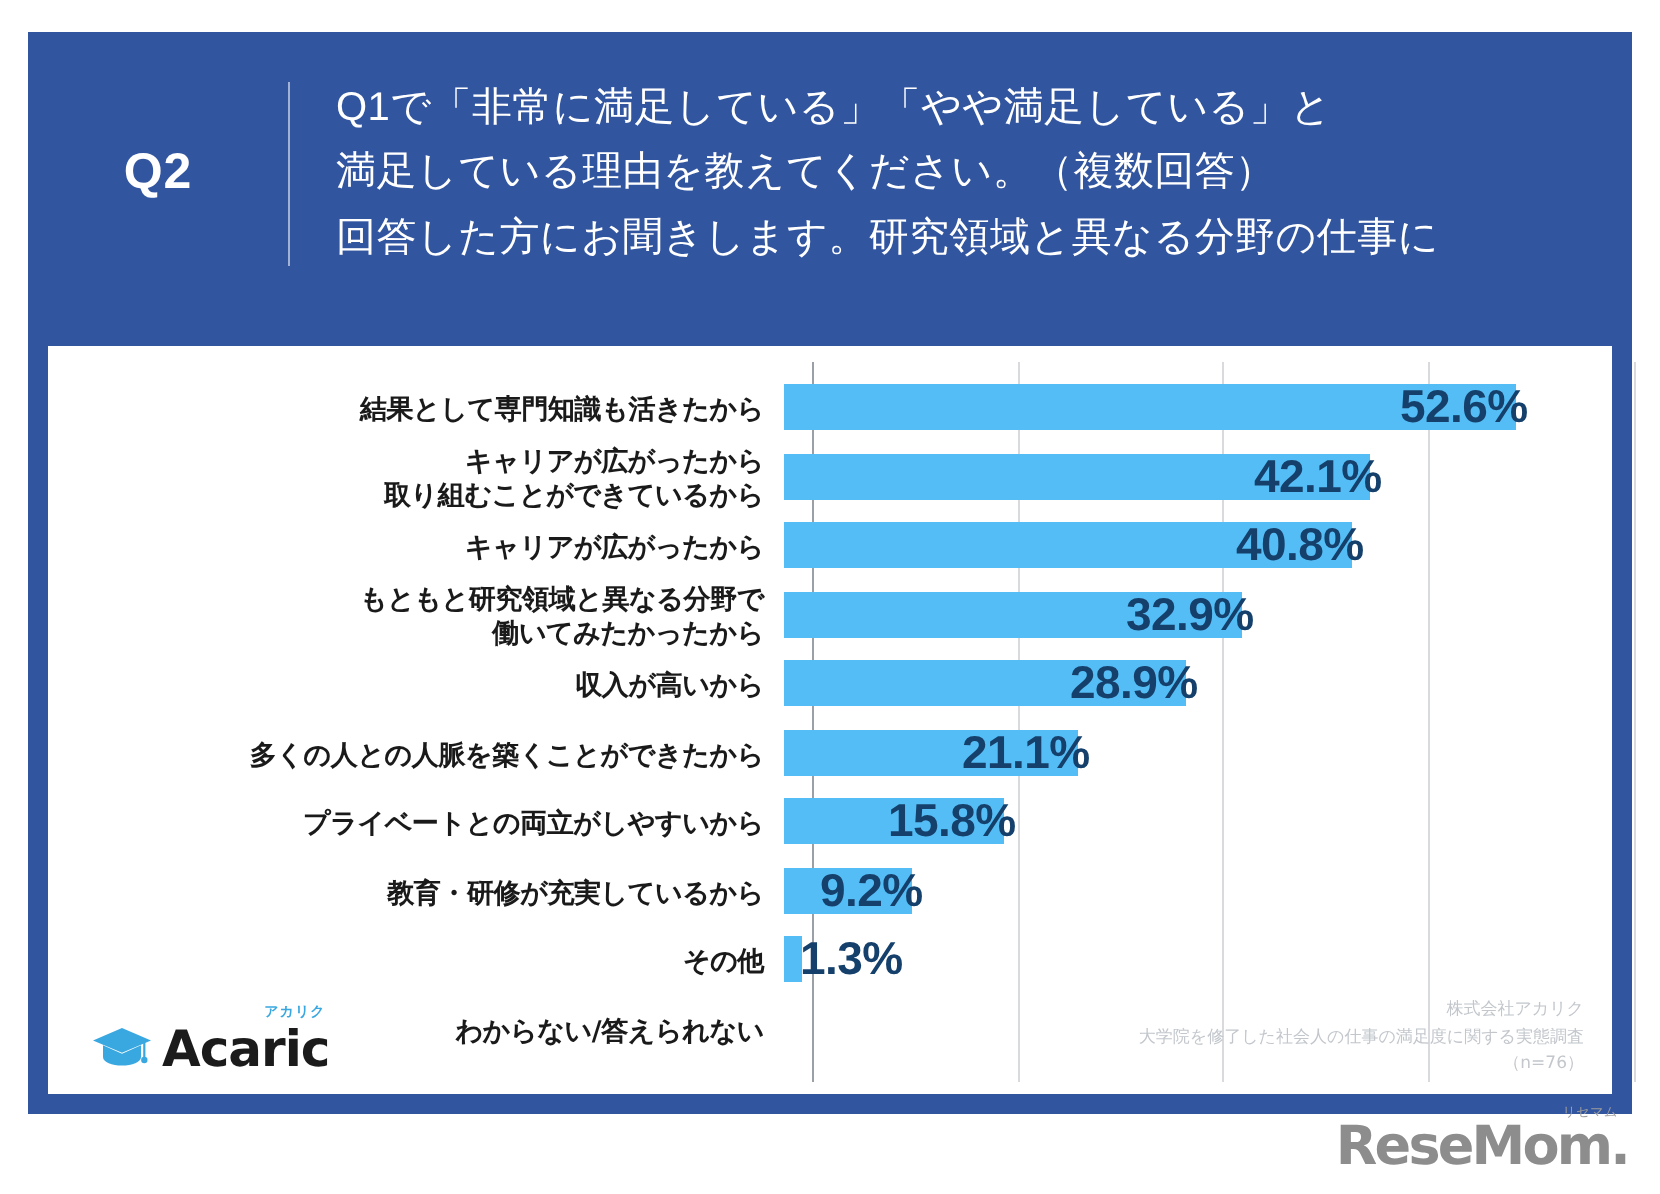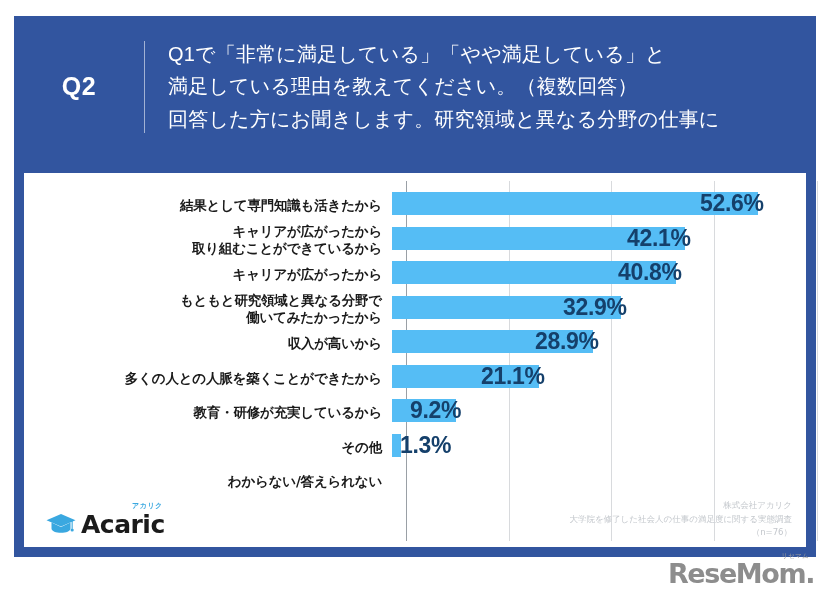--- a/index.html
+++ b/index.html
@@ -309,20 +309,29 @@
         <div class="row">
           <div class="cat-label">
             <span class="l">多くの人との人脈を築くことができたから</span>
           </div>
           <div class="bar-wrap">
             <div class="bar" style="width:147px;"></div>
             <div class="val inside" style="right:auto;left:89px;">21.1%</div>
           </div>
         </div>
 
+        <div class="row">
+          <div class="cat-label">
+            <span class="l">プライベートとの両立がしやすいから</span>
+          </div>
+          <div class="bar-wrap">
+            <div class="bar" style="width:110px;"></div>
+            <div class="val inside" style="right:auto;left:52px;">15.8%</div>
+          </div>
+        </div>
 
         <div class="row">
           <div class="cat-label">
             <span class="l">教育・研修が充実しているから</span>
           </div>
           <div class="bar-wrap">
             <div class="bar" style="width:64px;"></div>
             <div class="val inside" style="right:auto;left:18px;">9.2%</div>
           </div>
         </div>

